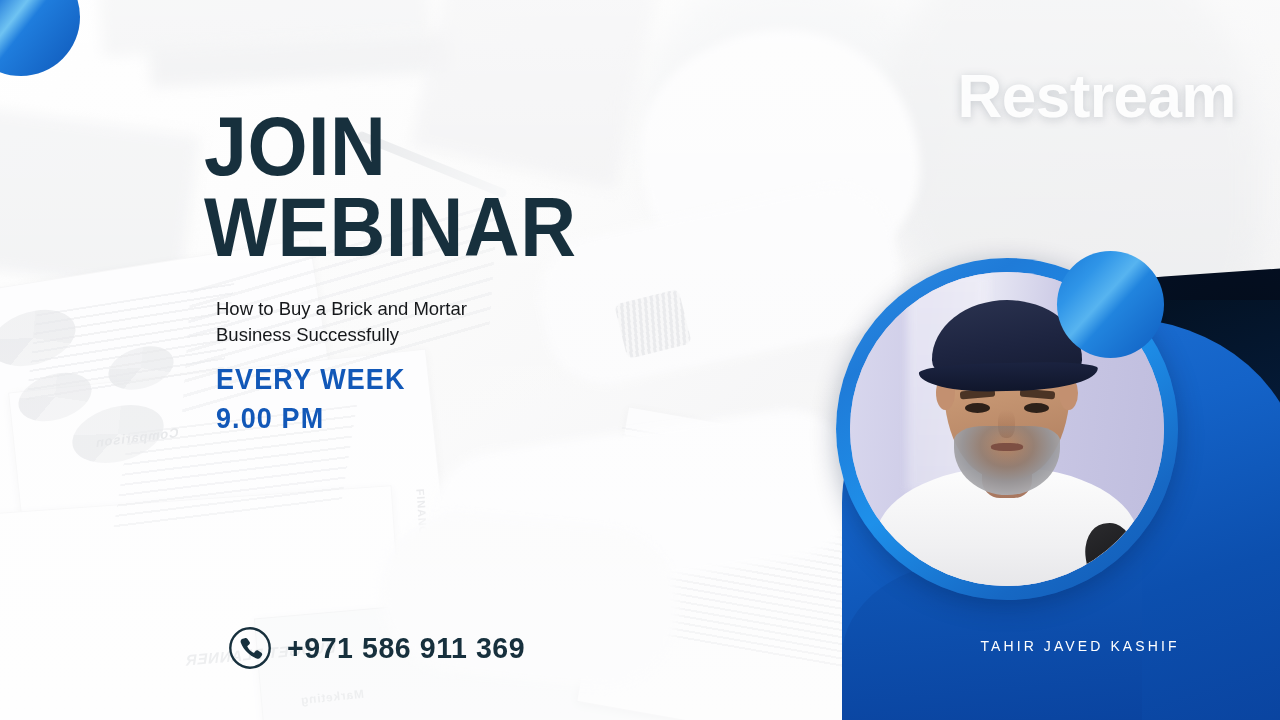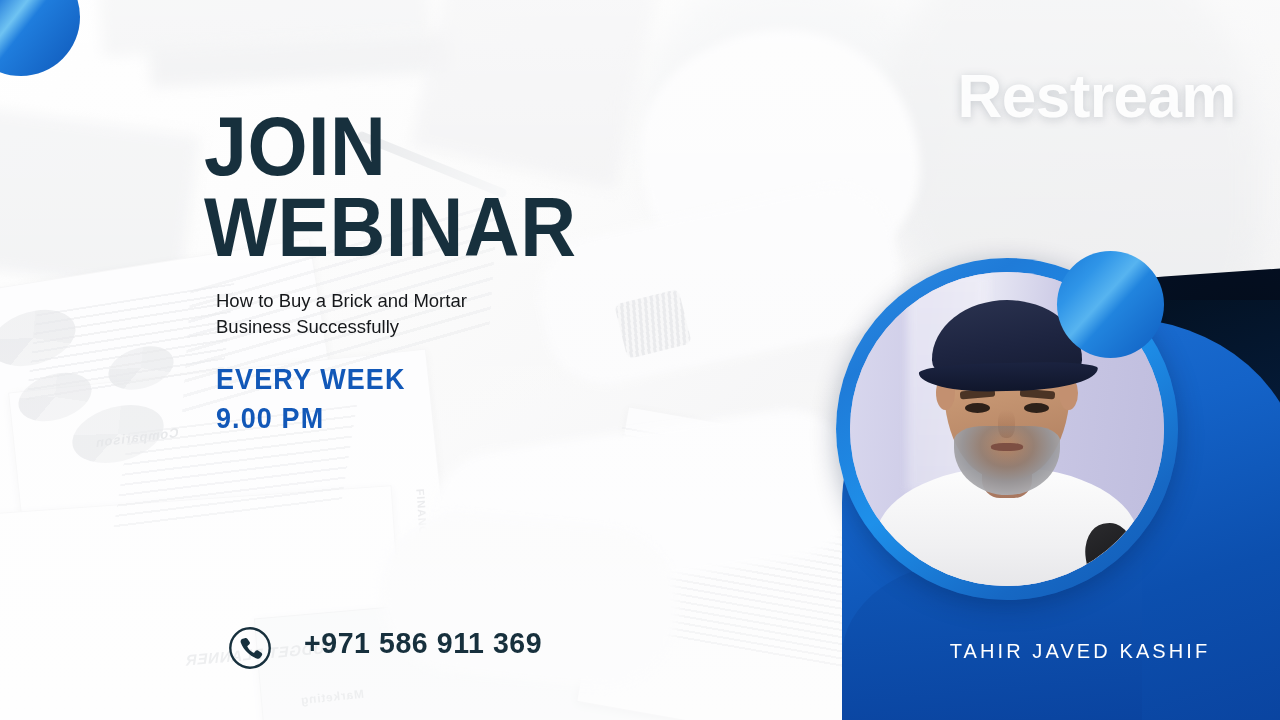--- a/index.html
+++ b/index.html
@@ -190,56 +190,56 @@
     position:absolute; left:204px; top:106px;
     color:#17303d;
     font-family:"Liberation Sans Narrow","Liberation Sans", sans-serif;
     font-weight:700; font-size:84px; line-height:.97;
     letter-spacing:.5px;
     transform:scaleX(.92); transform-origin:left top;
   }
   .headline .l2{ display:block; }
 
   .subtitle{
-    position:absolute; left:216px; top:288px; width:330px;
+    position:absolute; left:216px; top:296px; width:330px;
     color:#16181b; font-size:18.5px; line-height:1.42; font-weight:400;
   }
 
   .schedule{
     position:absolute; left:216px; top:360px;
     color:#1258b8;
     font-family:"Liberation Sans Narrow","Liberation Sans", sans-serif;
     font-weight:700; font-size:29px; line-height:1.35; letter-spacing:1.2px;
     transform:scaleX(.93); transform-origin:left top;
   }
 
   .phone-row{
     position:absolute; left:228px; top:626px;
-    display:flex; gap:32px;
+    display:flex; align-items:center; gap:15px;
   }
   .phone-icon{ width:44px; height:44px; }
   .phone-num{
     color:#17303d;
     font-family:"Liberation Sans Narrow","Liberation Sans", sans-serif;
     font-weight:700; font-size:30px; letter-spacing:.6px;
     transform:scaleX(.95); transform-origin:left center;
   }
 
   .restream{
     position:absolute; right:44px; top:60px;
     color:rgba(255,255,255,.93);
     font-size:62px; font-weight:700; letter-spacing:-.5px;
     text-shadow:0 2px 10px rgba(90,100,115,.28);
   }
 
   .speaker{
     position:absolute; left:900px; top:636px; width:360px;
     text-align:center; color:#ffffff;
   }
-  .speaker .name{ font-size:20px; letter-spacing:3.1px; font-weight:400; line-height:1.55; }
+  .speaker .name{ font-size:14px; letter-spacing:3.1px; font-weight:400; line-height:1.55; }
   .speaker .role{ font-size:14.5px; letter-spacing:3.1px; font-weight:400; line-height:1.55; }
 </style>
 </head>
 <body>
 
 <div class="stage">
 
   <div class="bg-photo">
     <div class="bg-shape bs1"></div>
     <div class="bg-shape bs2"></div>

